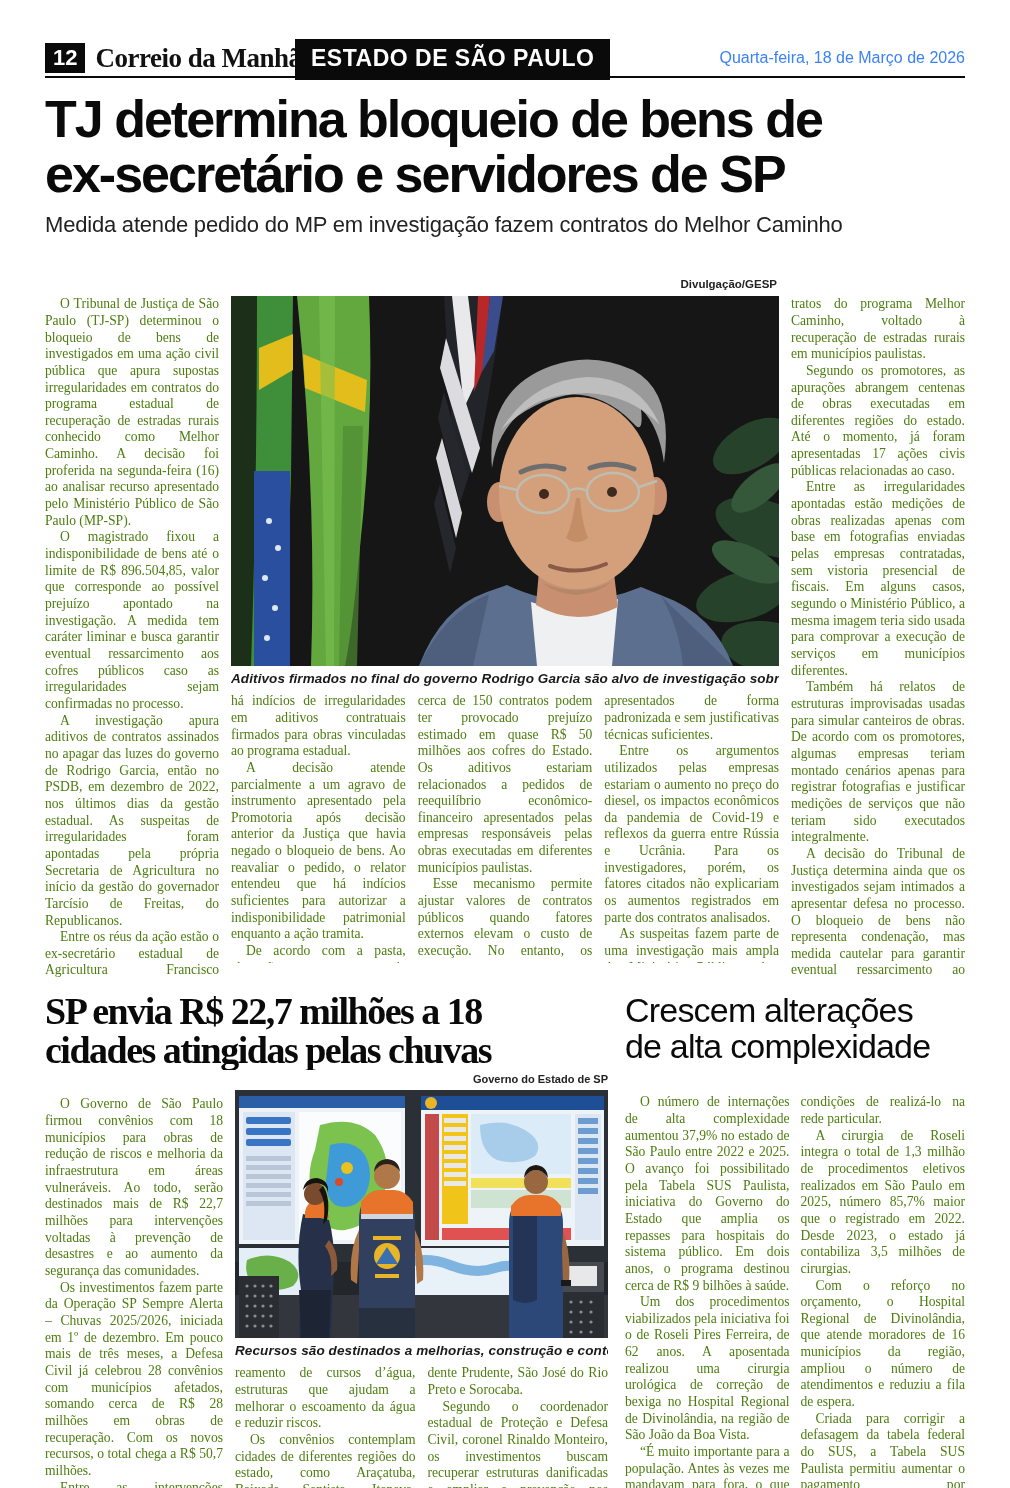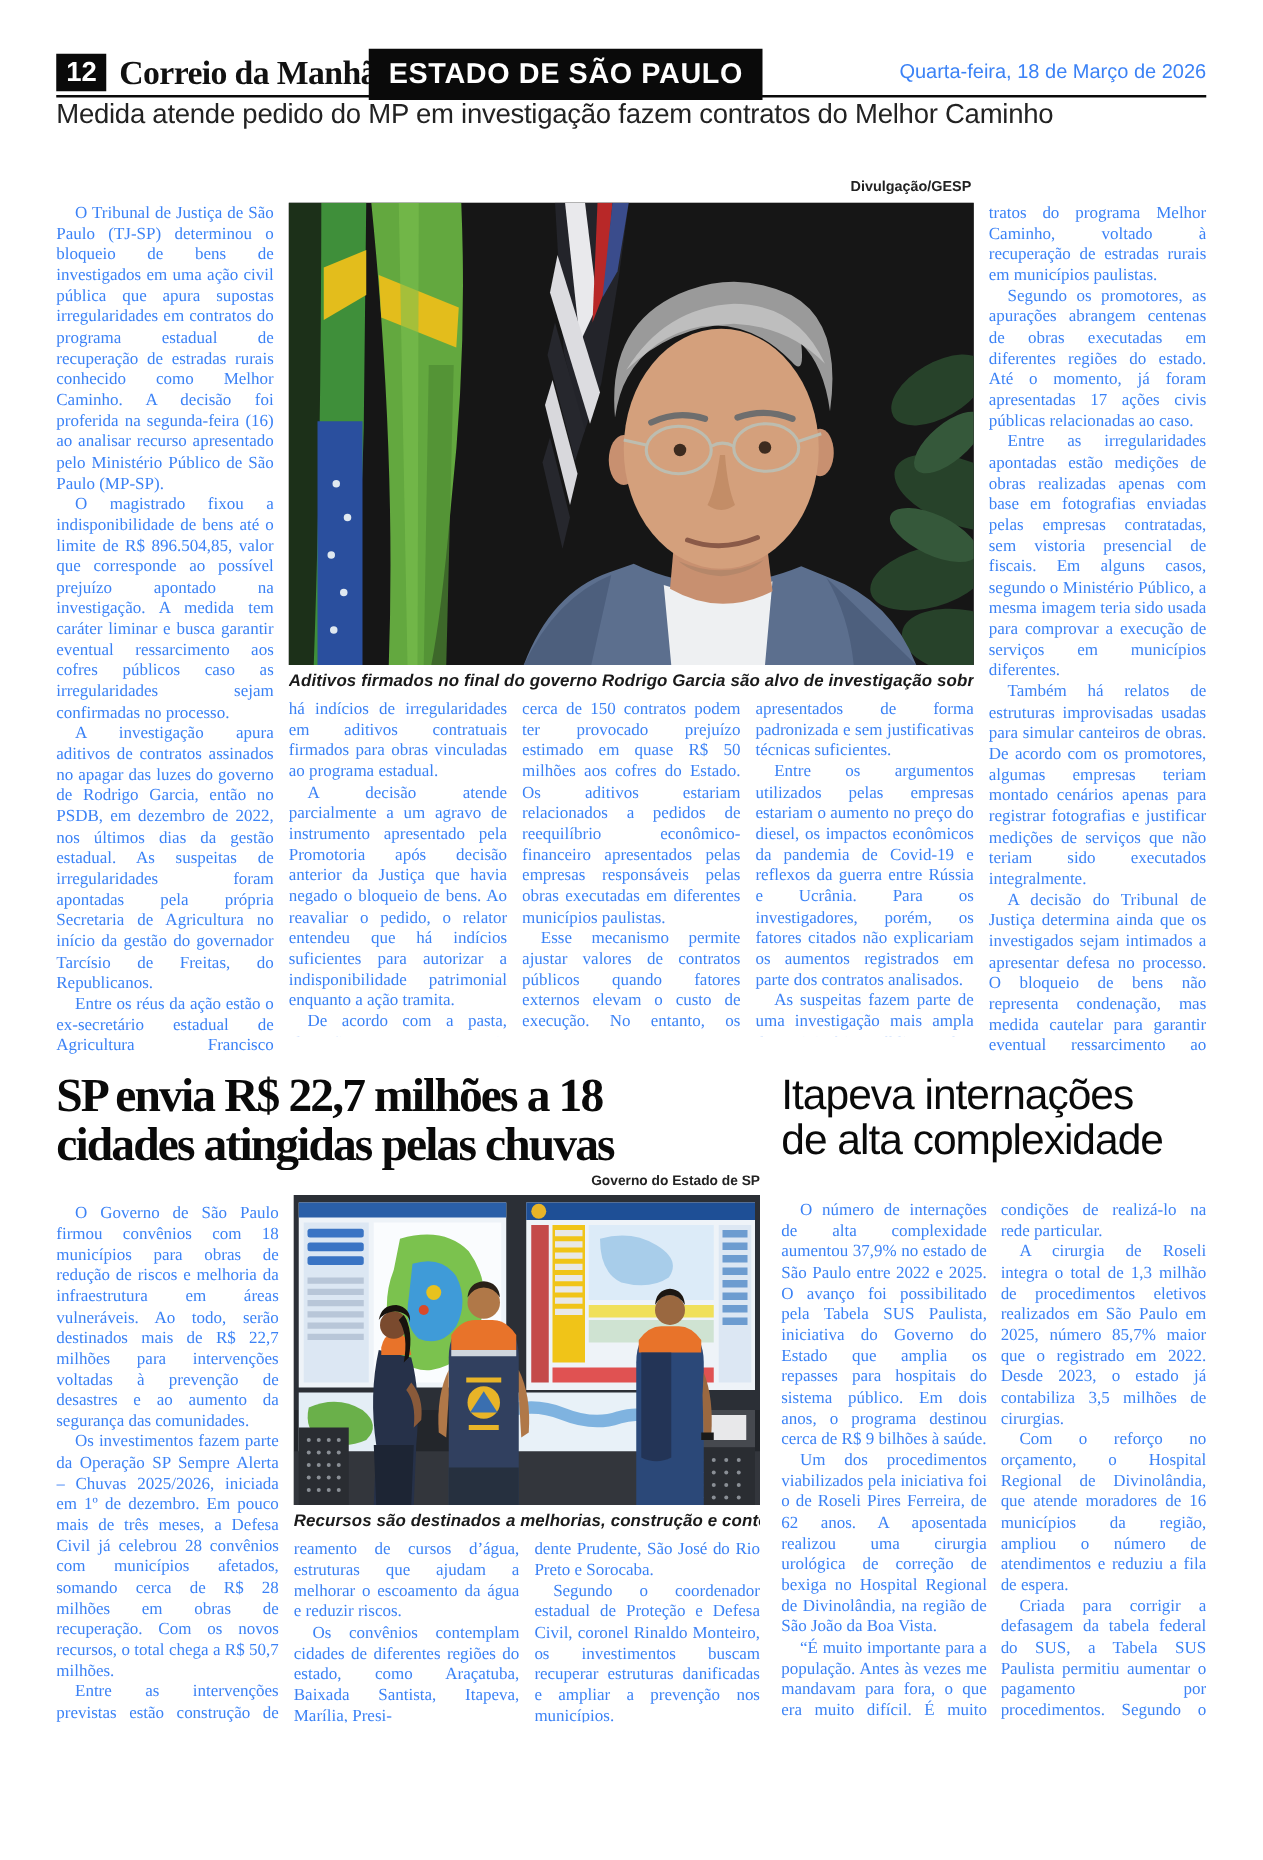--- a/index.html
+++ b/index.html
@@ -20,21 +20,21 @@
   .h1 div{white-space:nowrap;overflow:hidden;}
   .subhead{font-size:22px;color:#222;letter-spacing:-0.2px;margin:0 0 8px;}
   
   .credit{font-size:11.5px;color:#222;text-align:right;font-weight:bold;}
   .a1-credit{padding-right:188px;height:15px;margin-bottom:3px;margin-top:40px;}
   .caption{font-size:13.5px;font-style:italic;font-weight:bold;color:#1a1a1a;margin:5px 0 7px;letter-spacing:0.1px;white-space:nowrap;overflow:hidden;}
   
   .a1-row{display:flex;gap:12px;height:684px;overflow:hidden;}
   .colw{width:174px;flex:none;}
   .a1-mid{width:548px;flex:none;}
-  .body-text{font-family:"Liberation Serif",serif;font-size:13.6px;line-height:16.65px;text-align:justify;color:#3b82f6;overflow:hidden;height:100%;}
+  .body-text{font-family:"Liberation Serif",serif;font-size:13.6px;line-height:16.65px;text-align:justify;color:#4d7c0f;overflow:hidden;height:100%;}
   .body-text p{margin:0;text-indent:15px;}
   .cont p:first-child{text-indent:0;}
   .photo{background:#161616;overflow:hidden;}
   .photo-1{width:548px;height:370px;}
   .a1-mid-cols{display:flex;gap:12px;height:270px;overflow:hidden;}
   .mcol{flex:1;min-width:0;}
   
   .section2{display:flex;gap:17px;margin-top:12px;height:520px;overflow:hidden;}
   .a2{width:563px;flex:none;}
   .h2{font-weight:bold;font-size:38px;line-height:1.03;letter-spacing:-1.5px;color:#0a0a0a;margin:0;font-family:Liberation Serif, serif;}
@@ -54,20 +54,24 @@
 <body>
 
 <div class="header">
   <span class="pageno">12</span>
   <span class="brand">Correio da Manhã</span>
   <span class="section-box">ESTADO DE SÃO PAULO</span>
   <span class="date">Quarta-feira, 18 de Março de 2026</span>
 </div>
 
 <div>
+  <div class="h1">
+    <div>TJ determina bloqueio de bens de</div>
+    <div>ex-secretário e servidores de SP</div>
+  </div>
   <div class="subhead">Medida atende pedido do MP em investigação fazem contratos do Melhor Caminho</div>
   <div class="credit a1-credit">Divulgação/GESP</div>
 
   <div class="a1-row">
     <div class="colw body-text">
         <p>O Tribunal de Justiça de São Paulo (TJ-SP) determinou o bloqueio de bens de investigados em uma ação civil pública que apura supostas irregularidades em contratos do programa estadual de recuperação de estradas rurais conhecido como Melhor Caminho. A decisão foi proferida na segunda-feira (16) ao analisar recurso apresentado pelo Ministério Público de São Paulo (MP-SP).</p>
         <p>O magistrado fixou a indisponibilidade de bens até o limite de R$ 896.504,85, valor que corresponde ao possível prejuízo apontado na investigação. A medida tem caráter liminar e busca garantir eventual ressarcimento aos cofres públicos caso as irregularidades sejam confirmadas no processo.</p>
         <p>A investigação apura aditivos de contratos assinados no apagar das luzes do governo de Rodrigo Garcia, então no PSDB, em dezembro de 2022, nos últimos dias da gestão estadual. As suspeitas de irregularidades foram apontadas pela própria Secretaria de Agricultura no início da gestão do governador Tarcísio de Freitas, do Republicanos.</p>
         <p>Entre os réus da ação estão o ex-secretário estadual de Agricultura Francisco Matturro, servidores da pasta e uma empresa contratada para executar obras de recuperação de estradas rurais em municípios do interior paulista. Segundo o Ministério Público,</p>
       </div>
@@ -343,21 +347,21 @@
               <p>dente Prudente, São José do Rio Preto e Sorocaba.</p>
               <p>Segundo o coordenador estadual de Proteção e Defesa Civil, coronel Rinaldo Monteiro, os investimentos buscam recuperar estruturas danificadas e ampliar a prevenção nos municípios.</p>
             </div>
         </div>
       </div>
     </div>
   </div>
 
   <div class="a3">
     <div class="h3">
-      <div>Itapeva internações</div>
+      <div>Crescem alterações</div>
       <div>de alta complexidade</div>
     </div>
     <div class="a3-cols">
       <div class="mcol body-text">
           <p>O número de internações de alta complexidade aumentou 37,9% no estado de São Paulo entre 2022 e 2025. O avanço foi possibilitado pela Tabela SUS Paulista, iniciativa do Governo do Estado que amplia os repasses para hospitais do sistema público. Em dois anos, o programa destinou cerca de R$ 9 bilhões à saúde.</p>
           <p>Um dos procedimentos viabilizados pela iniciativa foi o de Roseli Pires Ferreira, de 62 anos. A aposentada realizou uma cirurgia urológica de correção de bexiga no Hospital Regional de Divinolândia, na região de São João da Boa Vista.</p>
           <p>“É muito importante para a população. Antes às vezes me mandavam para fora, o que era muito difícil. É muito melhor operar perto de casa”, afirmou. Ela aguardava há anos pelo procedimento e não tinha</p>
         </div>
       <div class="mcol body-text cont">
           <p>condições de realizá-lo na rede particular.</p>

